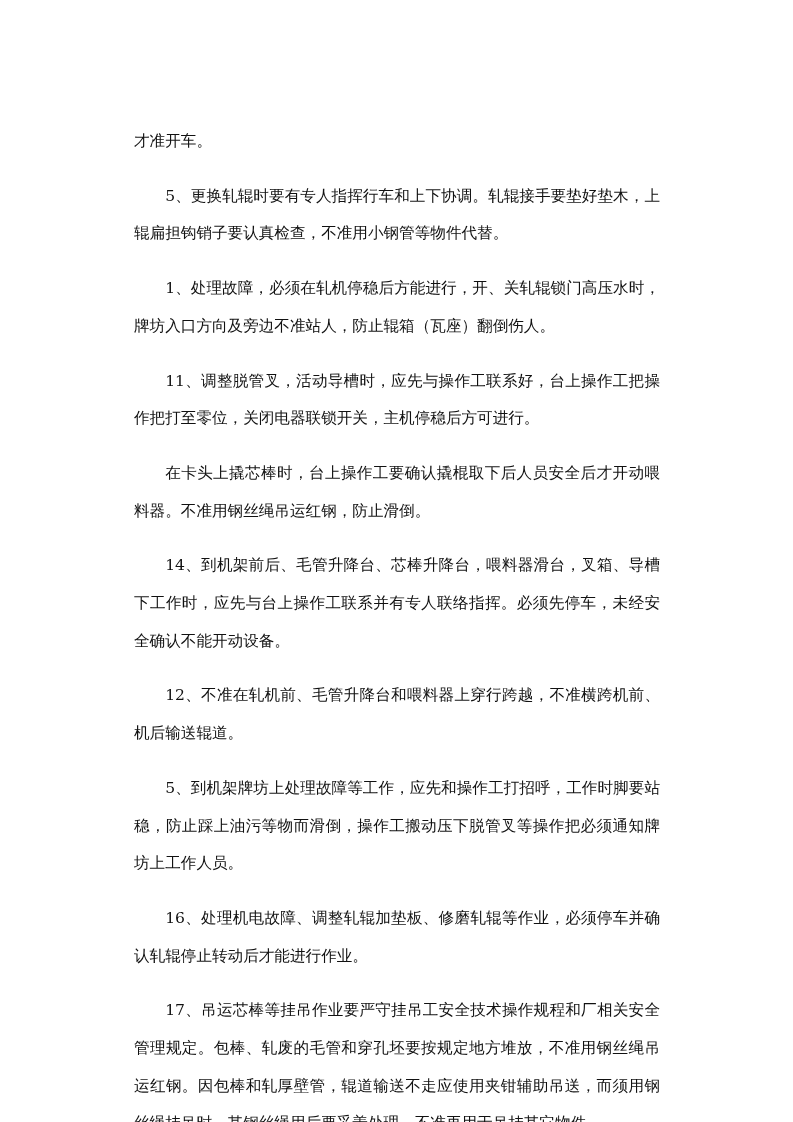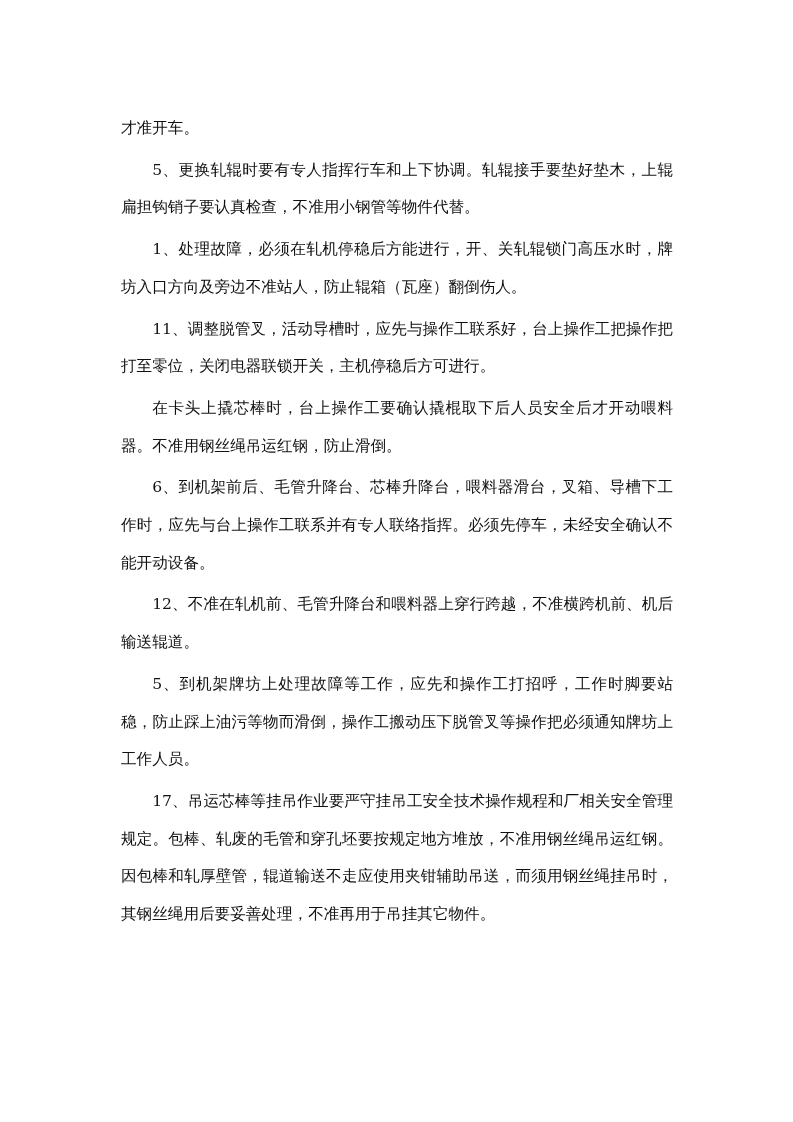--- a/index.html
+++ b/index.html
@@ -8,29 +8,30 @@
     position: absolute;
     left: 117px;
     top: 106px;
     width: 560px;
     font-family: "DejaVu Serif", "Liberation Serif", serif;
     font-size: 15.6px;
     line-height: 37.7px;
     color: #111111;
     text-align: justify;
   }
-  .page p { margin: 4px; }
+  .page p { margin: 17px; }
   .page p.indent { text-indent: 2em; }
 </style>
 </head>
 <body>
 
 <div class="page">
   <p>才准开车。</p>
   <p class="indent">5、更换轧辊时要有专人指挥行车和上下协调。轧辊接手要垫好垫木，上辊扁担钩销子要认真检查，不准用小钢管等物件代替。</p>
   <p class="indent">1、处理故障，必须在轧机停稳后方能进行，开、关轧辊锁门高压水时，牌坊入口方向及旁边不准站人，防止辊箱（瓦座）翻倒伤人。</p>
   <p class="indent">11、调整脱管叉，活动导槽时，应先与操作工联系好，台上操作工把操作把打至零位，关闭电器联锁开关，主机停稳后方可进行。</p>
   <p class="indent">在卡头上撬芯棒时，台上操作工要确认撬棍取下后人员安全后才开动喂料器。不准用钢丝绳吊运红钢，防止滑倒。</p>
-  <p class="indent">6、到机架前后、毛管升降台、芯棒升降台，喂料器滑台，叉箱、导槽下工作时，应先与台上操作工联系并有专人联络指挥。必须先停车，未经安全确认不能开动设备。</p>
+  <p class="indent">14、到机架前后、毛管升降台、芯棒升降台，喂料器滑台，叉箱、导槽下工作时，应先与台上操作工联系并有专人联络指挥。必须先停车，未经安全确认不能开动设备。</p>
   <p class="indent">12、不准在轧机前、毛管升降台和喂料器上穿行跨越，不准横跨机前、机后输送辊道。</p>
   <p class="indent">5、到机架牌坊上处理故障等工作，应先和操作工打招呼，工作时脚要站稳，防止踩上油污等物而滑倒，操作工搬动压下脱管叉等操作把必须通知牌坊上工作人员。</p>
+  <p class="indent">16、处理机电故障、调整轧辊加垫板、修磨轧辊等作业，必须停车并确认轧辊停止转动后才能进行作业。</p>
   <p class="indent">17、吊运芯棒等挂吊作业要严守挂吊工安全技术操作规程和厂相关安全管理规定。包棒、轧废的毛管和穿孔坯要按规定地方堆放，不准用钢丝绳吊运红钢。因包棒和轧厚壁管，辊道输送不走应使用夹钳辅助吊送，而须用钢丝绳挂吊时，其钢丝绳用后要妥善处理，不准再用于吊挂其它物件。</p>
 </div>
 
 </body></html>

